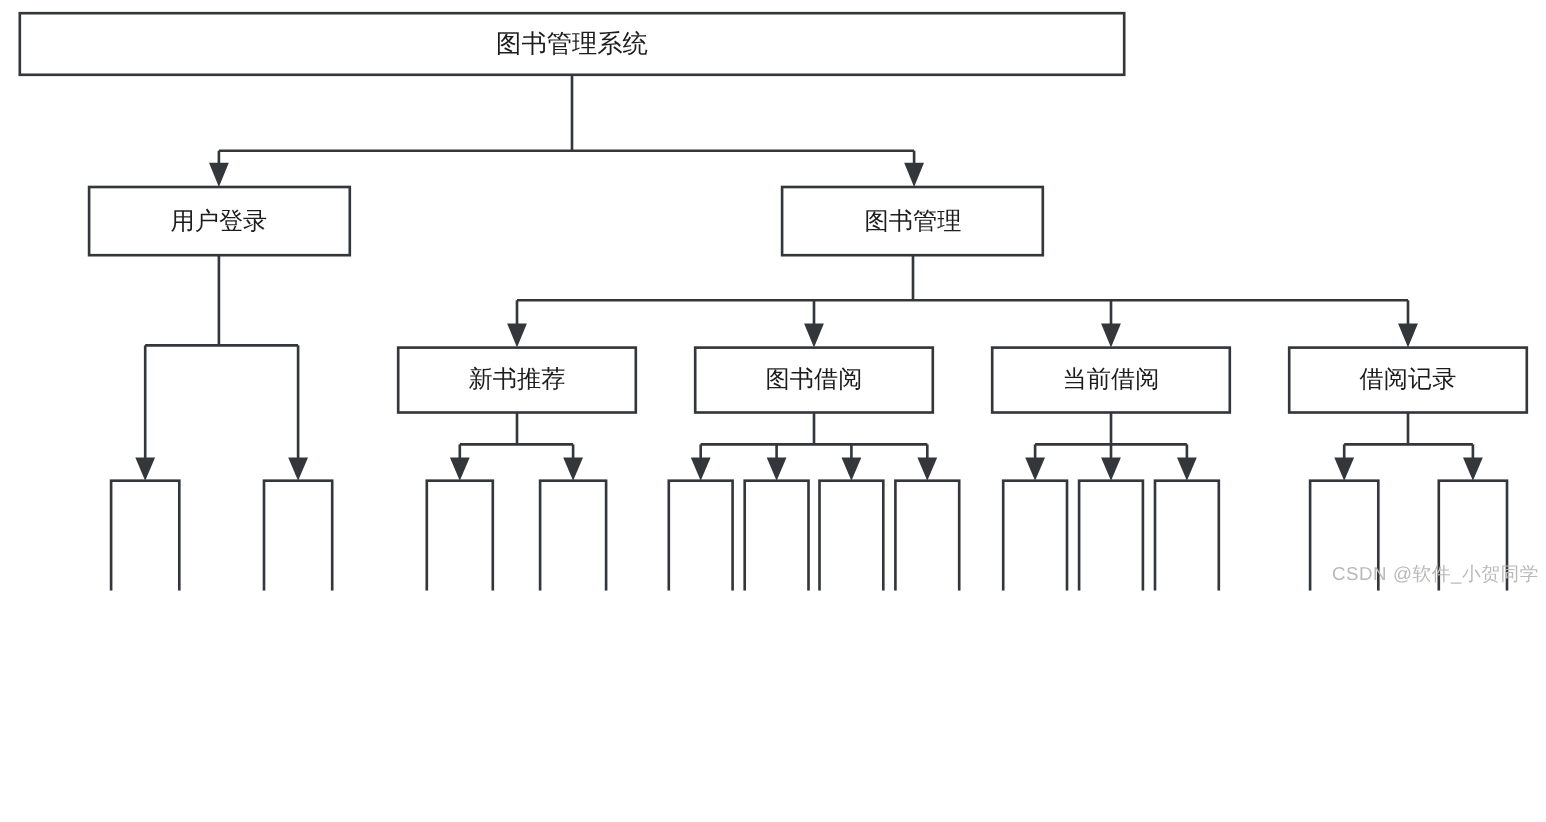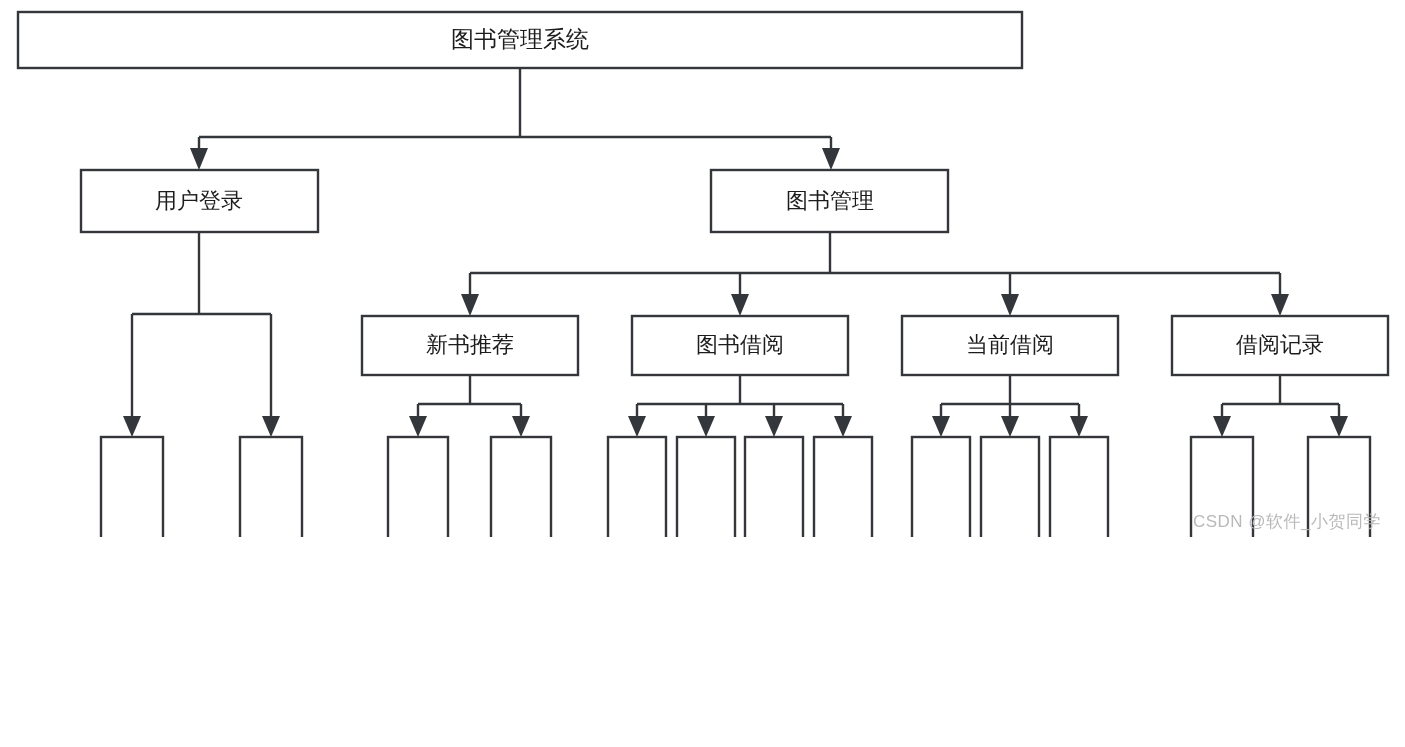--- a/index.html
+++ b/index.html
@@ -60,21 +60,21 @@
     font-family: "Liberation Sans", "DejaVu Sans", sans-serif;
     font-size: 21px;
     line-height: 1.05;
     color: #1c1c1c;
     letter-spacing: 1px;
     white-space: nowrap;
     pointer-events: none;
   }
   #watermark {
     position: absolute;
-    right: 24px;
+    right: 6px;
     bottom: 4px;
     font-family: "Liberation Sans", "DejaVu Sans", sans-serif;
     font-size: 17px;
     color: #b9b9b9;
     letter-spacing: 0.5px;
     white-space: nowrap;
   }
 </style>
 </head>
 <body>

